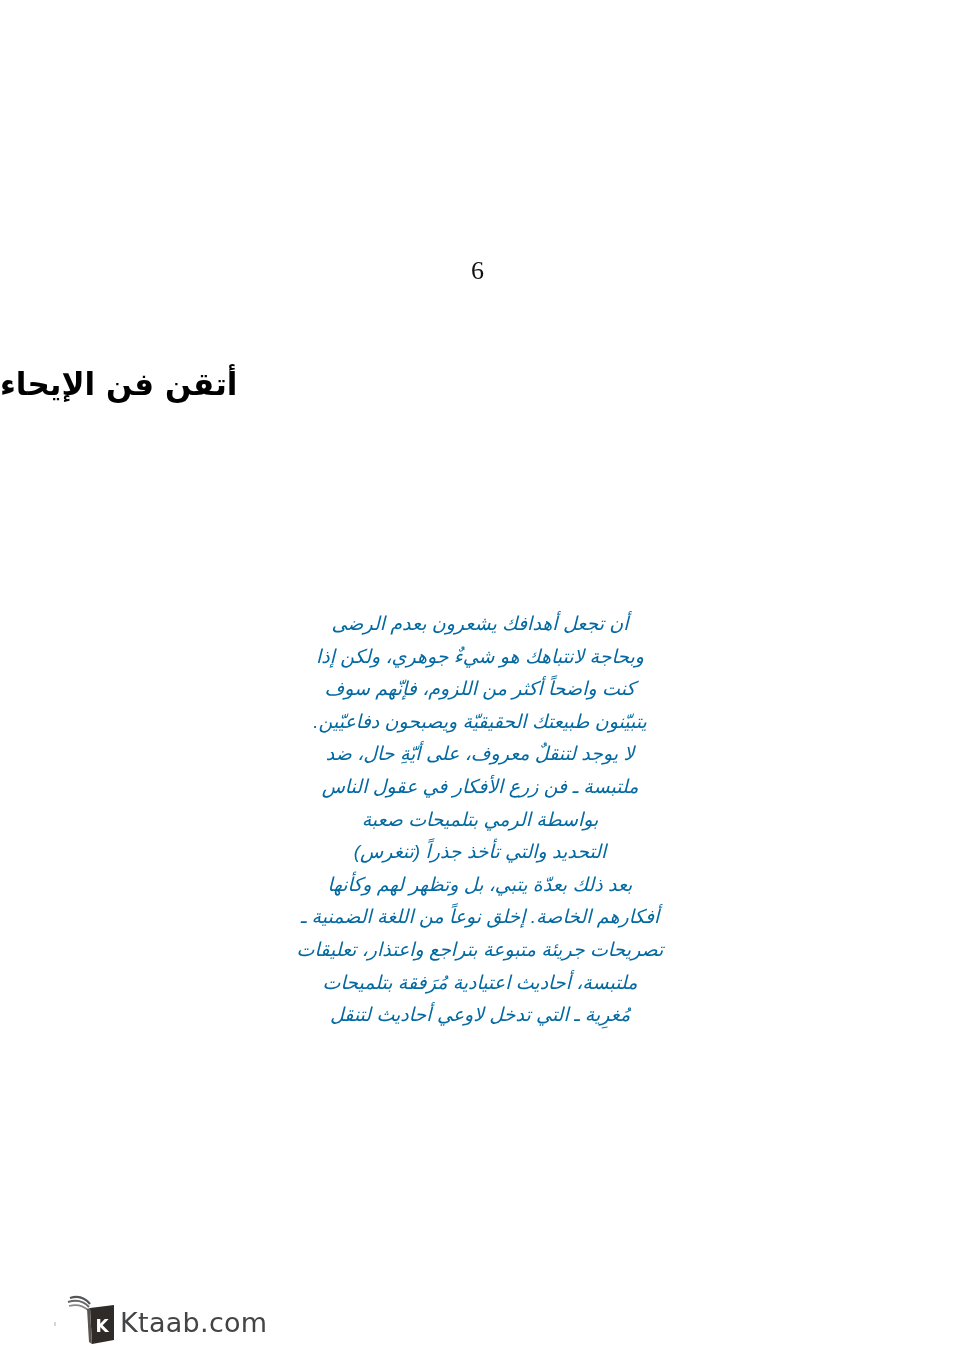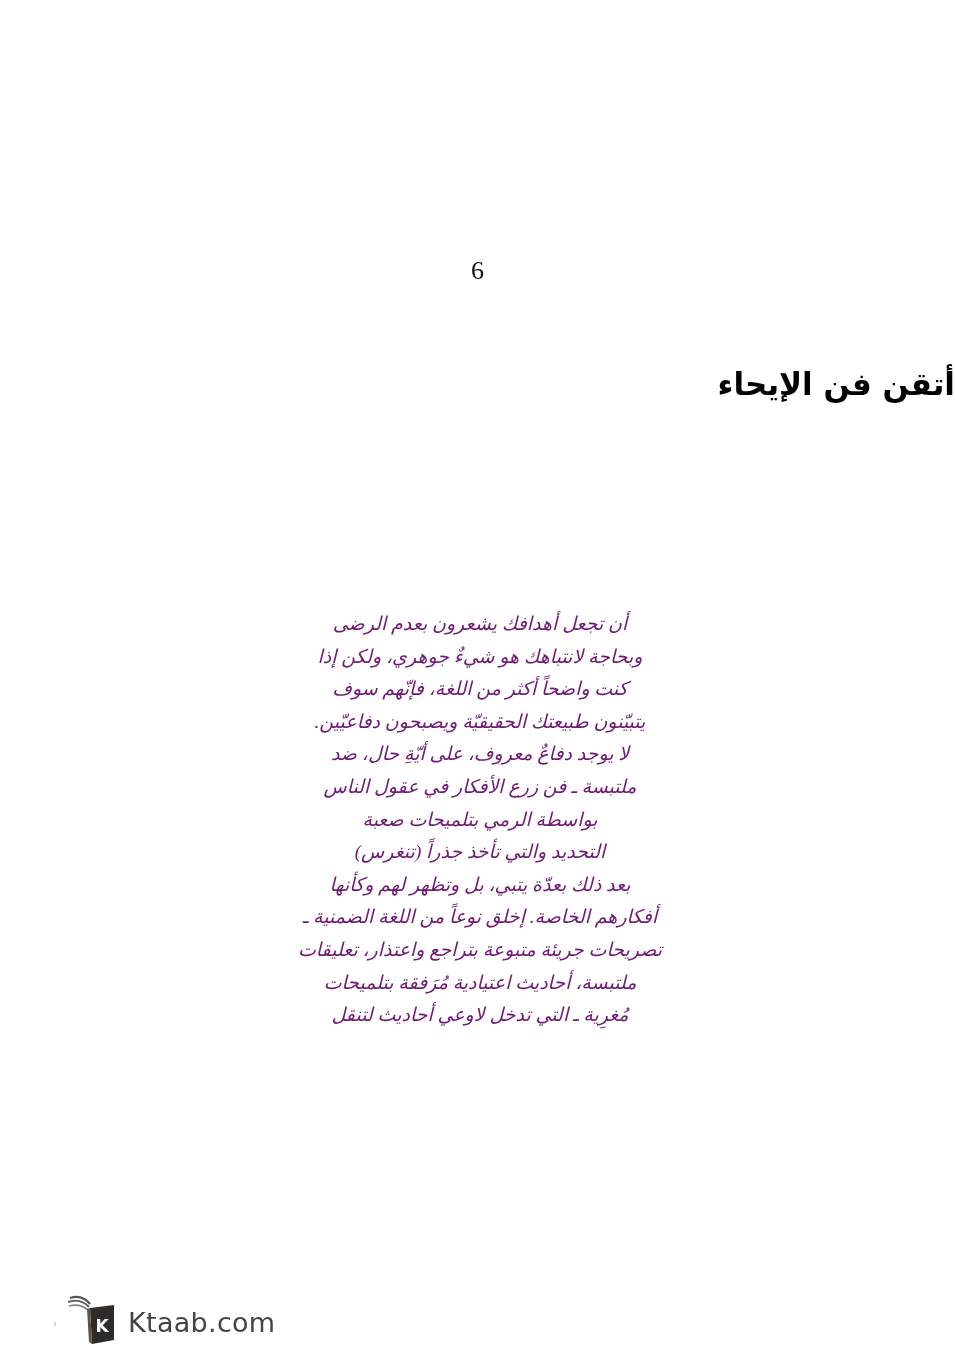--- a/index.html
+++ b/index.html
@@ -24,39 +24,39 @@
       font-family: "Liberation Serif", serif;
       font-size: 26px;
       line-height: 30px;
       color: #111;
     }
     .chapter-title {
       position: absolute;
       top: 360px;
       left: 0;
       width: 955px;
-      text-align: right;
+      text-align: left;
       direction: rtl;
       font-family: "DejaVu Sans", sans-serif;
       font-weight: bold;
       font-size: 31px;
       line-height: 48px;
       color: #000;
     }
     .body-text {
       position: absolute;
       top: 608px;
       left: 282px;
       width: 396px;
       direction: rtl;
       text-align: center;
-      font-family: Liberation Serif, serif;
+      font-family: Liberation Sans, sans-serif;
       font-style: italic;
       font-size: 19px;
-      color: #701a75;
+      color: #0369a1;
     }
     .body-line {
       display: block;
       height: 32.6px;
       line-height: 32.6px;
       white-space: nowrap;
     }
     .footer-logo {
       position: absolute;
       left: 64px;
@@ -64,21 +64,20 @@
       height: 56px;
       display: flex;
       align-items: center;
     }
     .logo-mark {
       width: 56px;
       height: 56px;
       position: relative;
     }
     .logo-text {
-      margin-left: 8px;
       font-family: "DejaVu Sans", sans-serif;
       font-size: 27px;
       color: #444444;
       letter-spacing: 0.3px;
       position: relative;
       top: 4px;
     }
     .left-dot {
       position: absolute;
       left: 54px;
@@ -91,23 +90,23 @@
 </head>
 <body>
 
 <div class="page-number">6</div>
 
 <div class="chapter-title">أتقن فن الإيحاء</div>
 
 <div class="body-text">
   <span class="body-line">أن تجعل أهدافك يشعرون بعدم الرضى</span>
   <span class="body-line">وبحاجة لانتباهك هو شيءٌ جوهري، ولكن إذا</span>
-  <span class="body-line">كنت واضحاً أكثر من اللغة، فإنّهم سوف</span>
+  <span class="body-line">كنت واضحاً أكثر من اللزوم، فإنّهم سوف</span>
   <span class="body-line">يتبيّنون طبيعتك الحقيقيّة ويصبحون دفاعيّين.</span>
-  <span class="body-line">لا يوجد دفاعٌ معروف، على أيّةِ حال، ضد</span>
+  <span class="body-line">لا يوجد لتنقلٌ معروف، على أيّةِ حال، ضد</span>
   <span class="body-line">ملتبسة ـ فن زرع الأفكار في عقول الناس</span>
   <span class="body-line">بواسطة الرمي بتلميحات صعبة</span>
   <span class="body-line">التحديد والتي تأخذ جذراً (تنغرس)</span>
   <span class="body-line">بعد ذلك بعدّة يتبي، بل وتظهر لهم وكأنها</span>
   <span class="body-line">أفكارهم الخاصة. إخلق نوعاً من اللغة الضمنية ـ</span>
   <span class="body-line">تصريحات جريئة متبوعة بتراجع واعتذار، تعليقات</span>
   <span class="body-line">ملتبسة، أحاديث اعتيادية مُرَفقة بتلميحات</span>
   <span class="body-line">مُغرِية ـ التي تدخل لاوعي أحاديث لتنقل</span>
 </div>
 

